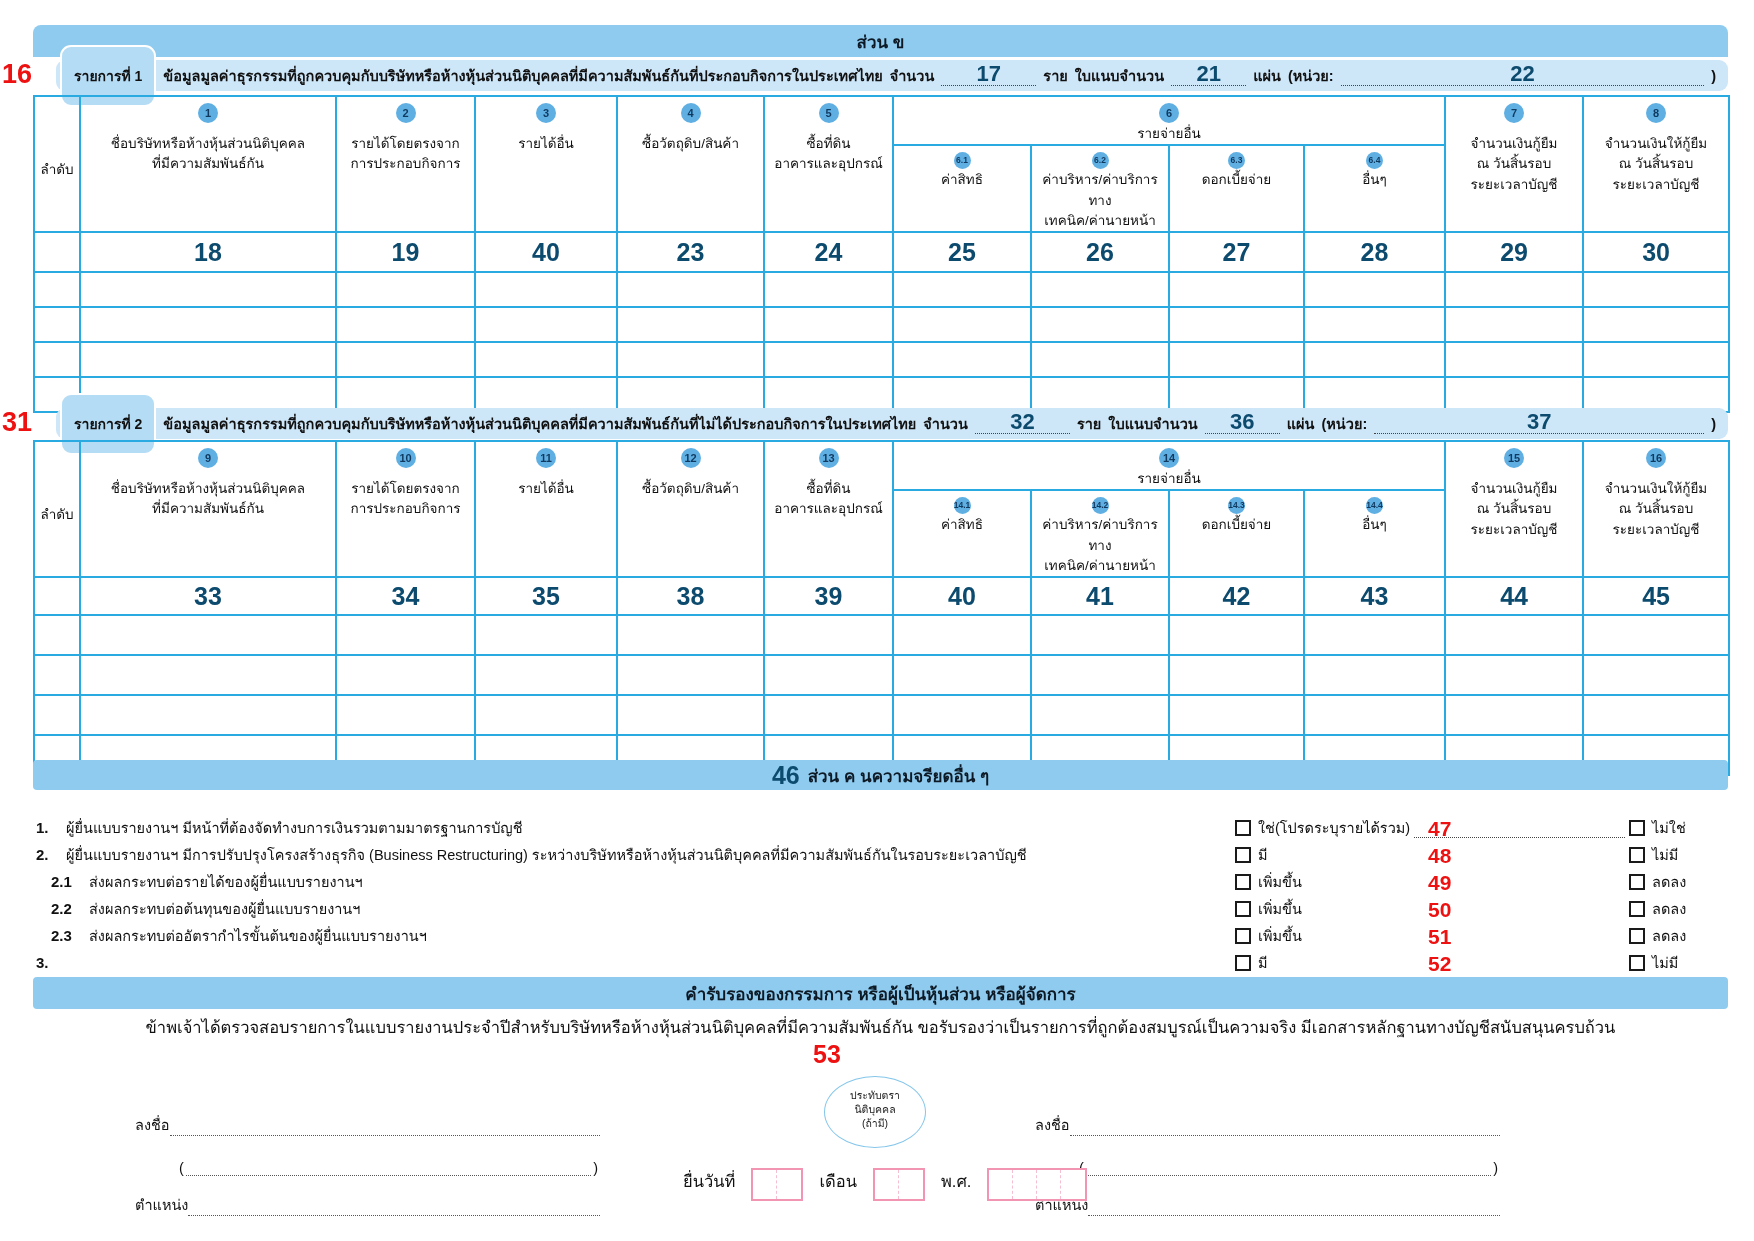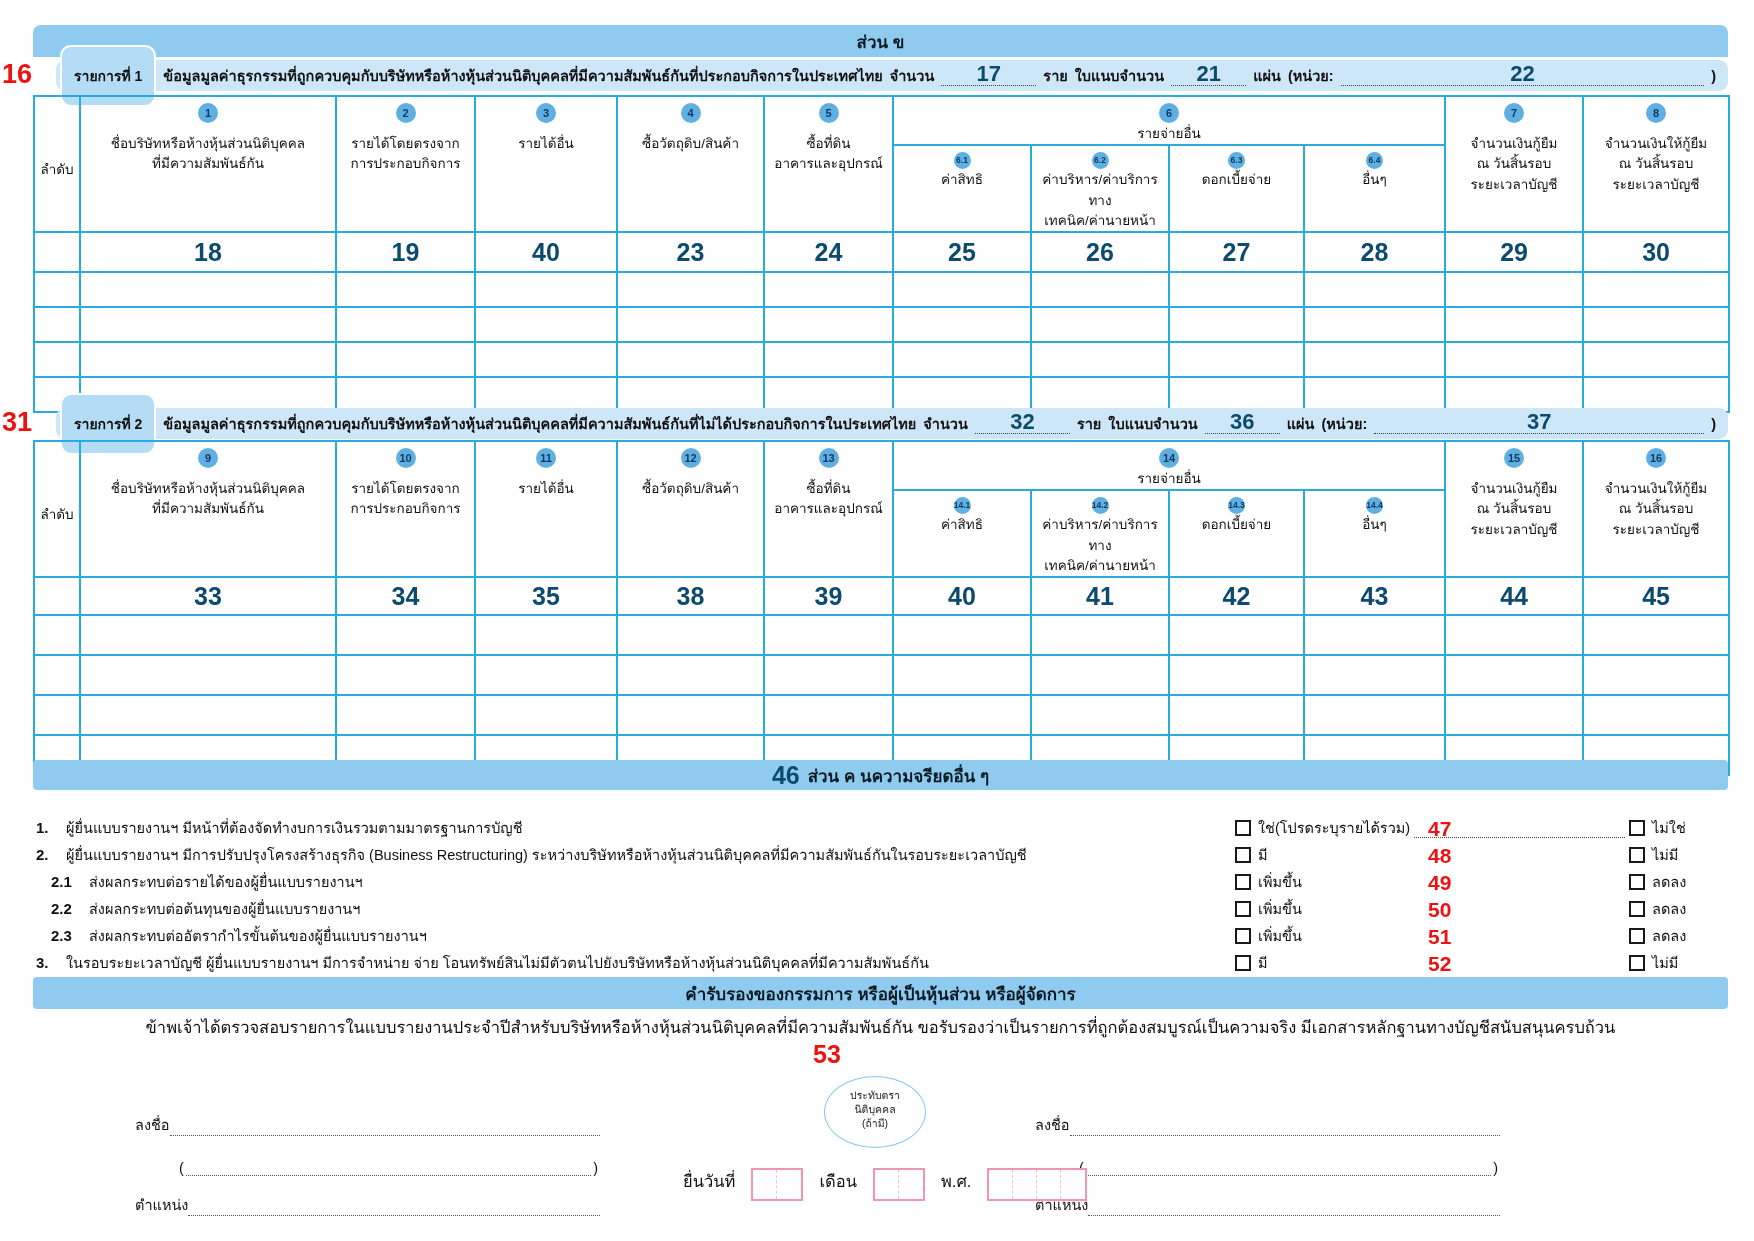--- a/index.html
+++ b/index.html
@@ -461,21 +461,20 @@
     <span class="qright">
       <span class="cb"></span>
       <span class="cblab">เพิ่มขึ้น</span>
       <span class="qmid"></span>
       <span class="cb"></span>
       <span class="cblab no">ลดลง</span>
     </span>
   </div>
   <div class="qrow">
     <span class="qno">3.</span>
-    <span class="qtext">ในรอบระยะเวลาบัญชี ผู้ยื่นแบบรายงานฯ มีการจำหน่าย จ่าย โอนทรัพย์สินไม่มีตัวตนไปยังบริษัทหรือห้างหุ้นส่วนนิติบุคคลที่มีความสัมพันธ์กัน</span>
     <span class="spacer"></span>
     <span class="qright">
       <span class="cb"></span>
       <span class="cblab">มี</span>
       <span class="qmid"></span>
       <span class="cb"></span>
       <span class="cblab no">ไม่มี</span>
     </span>
   </div>
 </div>

